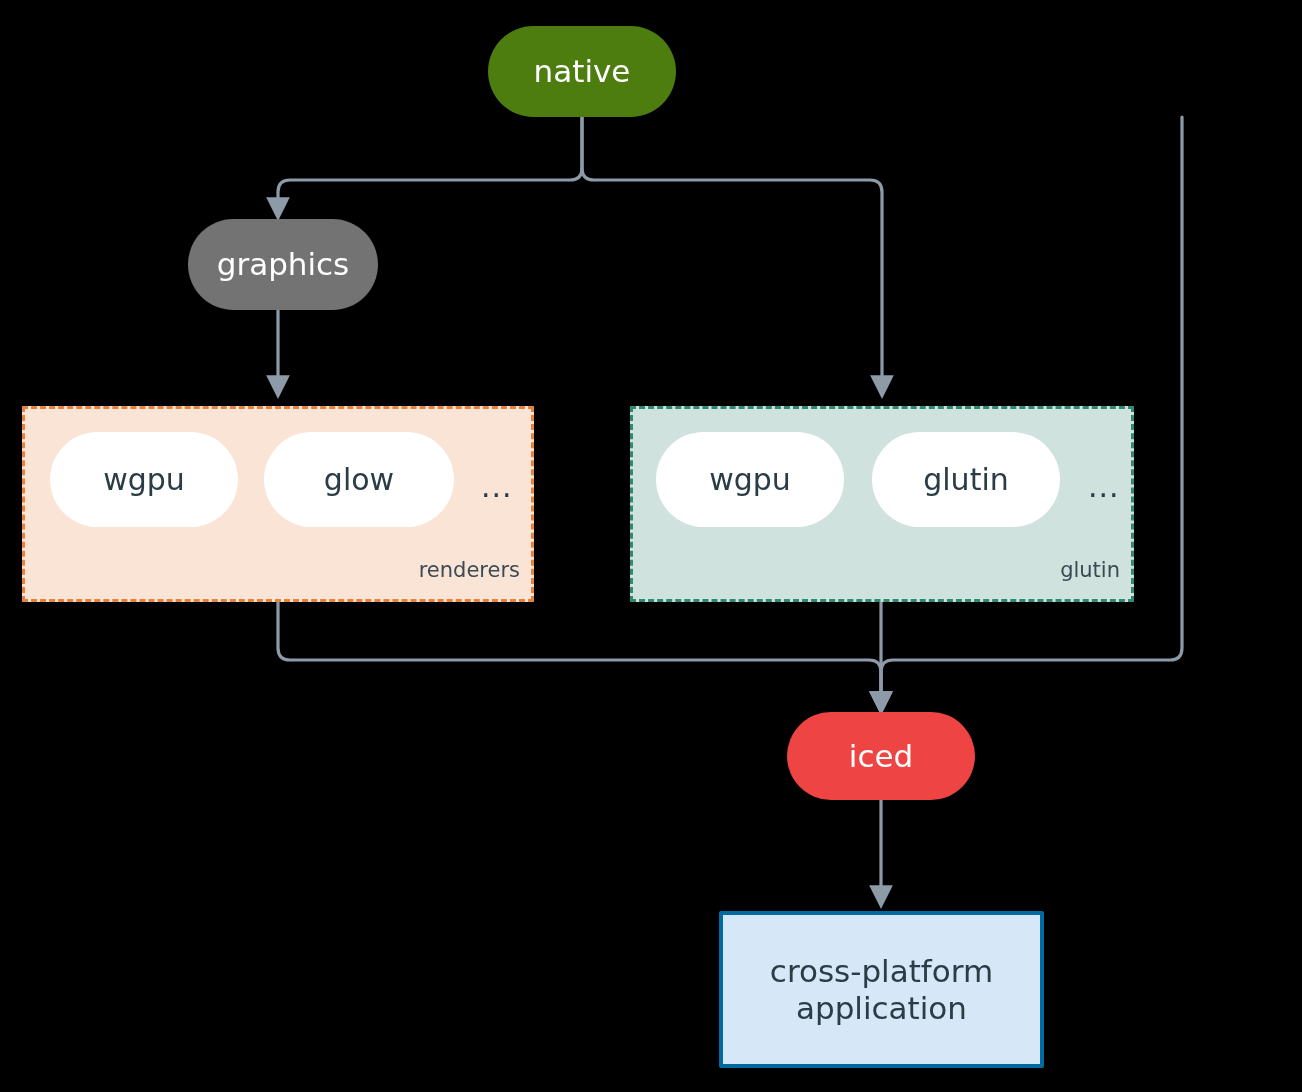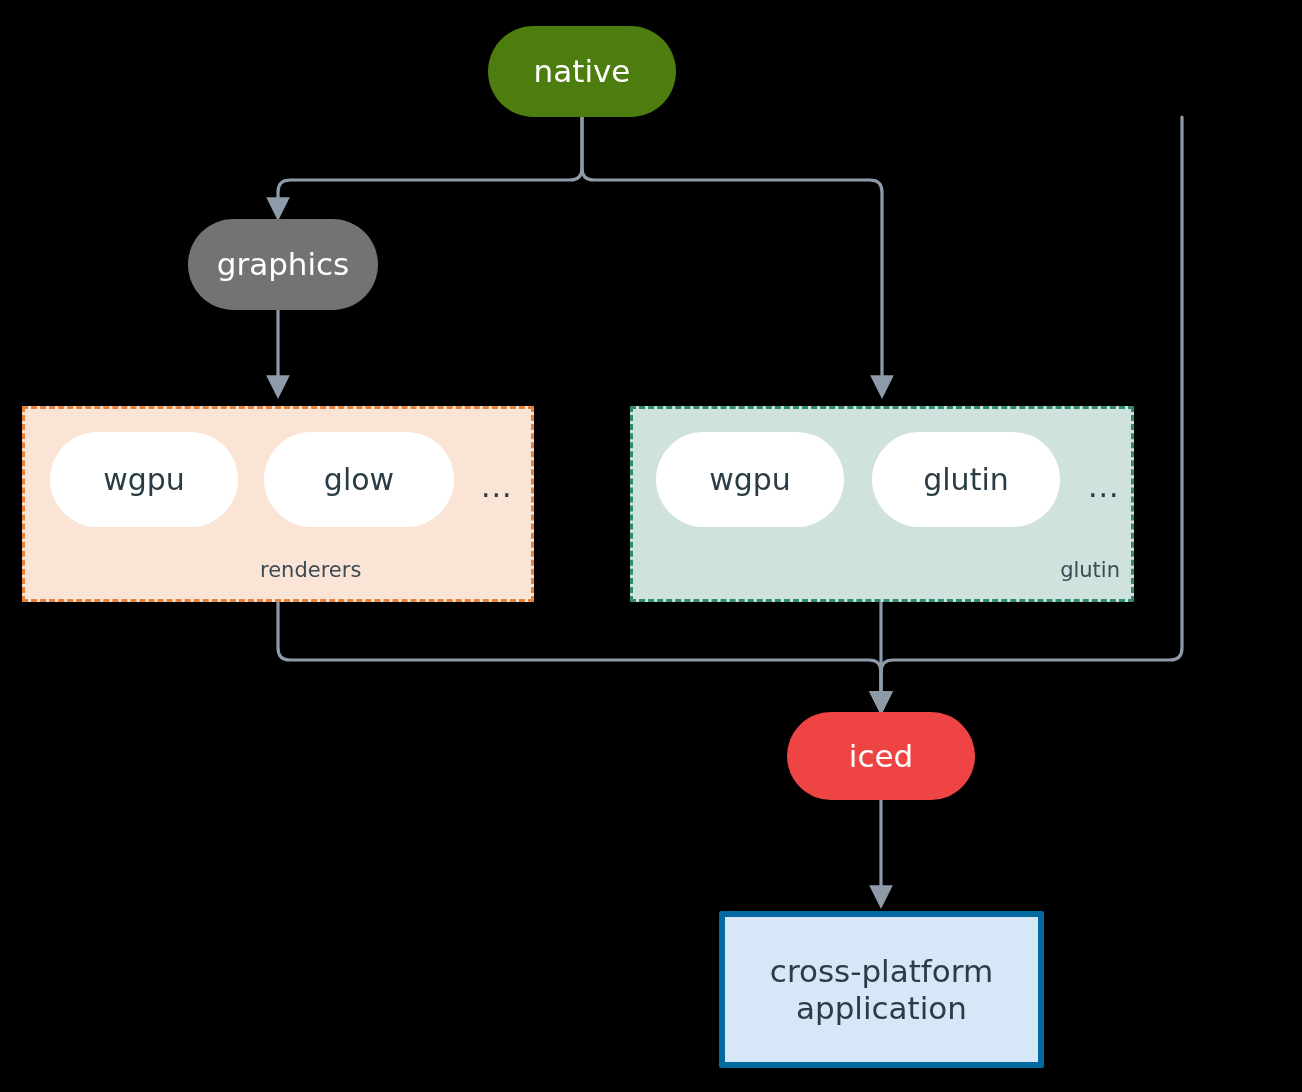--- a/index.html
+++ b/index.html
@@ -54,21 +54,21 @@
   }
   
   .iced {
     background: #ef4444;
     color: #FFFFFF;
     font-size: 31px;
   }
   
   .app-box {
     background: #D6E7F8;
-    border: 6px solid #0369a1;
+    border: 4px solid #0369a1;
     color: #2A3C45;
     font-size: 31px;
     border-radius: 2px;
   }
   
   .group {
     position: absolute;
     box-sizing: border-box;
     border-style: dashed;
     border-width: 3px;
@@ -147,21 +147,21 @@
 
   <div class="group group-renderers" style="left:22px; top:406px; width:512px; height:196px;">
   </div>
   <div class="chip" style="left:50px; top:432px; width:188px; height:95px;">
     <span>wgpu</span>
   </div>
   <div class="chip" style="left:264px; top:432px; width:190px; height:95px;">
     <span>glow</span>
   </div>
   <div class="ellipsis" style="left:481px; top:472px;">...</div>
-  <div class="group-caption" style="left:260px; top:560px; width:245px; ">renderers</div>
+  <div class="group-caption" style="left:275px; top:560px; width:245px; text-align:right;">renderers</div>
 
   <div class="group group-shells" style="left:630px; top:406px; width:504px; height:196px;">
   </div>
   <div class="chip" style="left:656px; top:432px; width:188px; height:95px;">
     <span>wgpu</span>
   </div>
   <div class="chip" style="left:872px; top:432px; width:188px; height:95px;">
     <span>glutin</span>
   </div>
   <div class="ellipsis" style="left:1088px; top:472px;">...</div>

